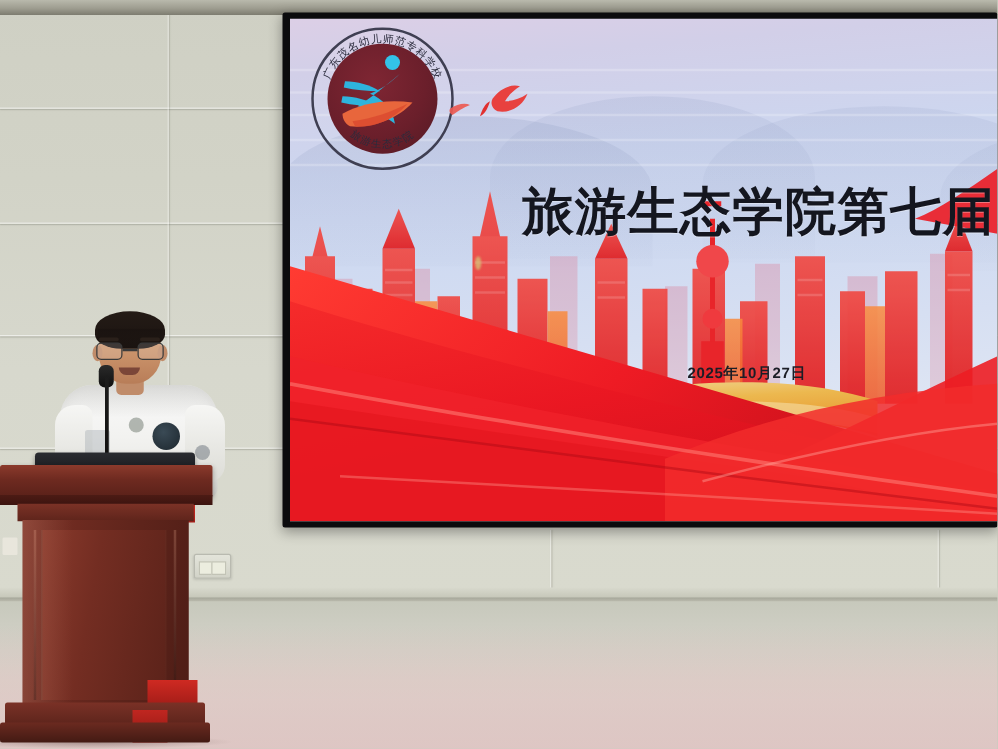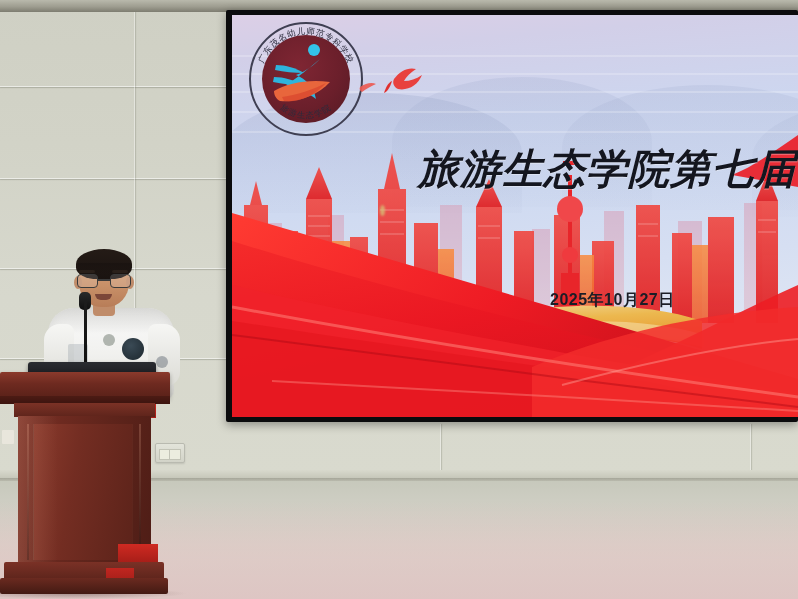--- a/index.html
+++ b/index.html
@@ -103,34 +103,33 @@
   .logo-svg { position:absolute; left:13px; top:13px; width:88px; height:88px; }
   .ringtext-svg { position:absolute; inset:0; width:114px; height:114px; }
 
   
   .bird-svg { position:absolute; left:118px; top:42px; width:90px; height:56px; }
 
   
   .title-block {
     position:absolute; right:0px; top:128px; width:380px;
     text-align:left;
-    font-style:italic;
   }
   .title-line {
     font-family:"Liberation Sans","DejaVu Sans",sans-serif;
     font-weight:bold; font-size:41px; line-height:52px;
     color:#14161f; letter-spacing:1px; white-space:nowrap;
     text-shadow:0 1px 0 rgba(255,255,255,.35);
   }
   .title-line.l2 { margin-left:10px; }
 
   .date-line {
     position:absolute; left:318px; top:275px;
     font-family:"Liberation Sans","DejaVu Sans",sans-serif;
-    font-weight:bold; font-size:16px; color:#1b1d26;
+    font-weight:bold; font-size:12px; color:#1b1d26;
     letter-spacing:.5px; white-space:nowrap;
   }
 
   
   .flare {
     position:absolute; left:148px; top:190px; width:5px; height:11px;
     border-radius:50%; background:rgba(214,196,120,.75);
     filter:blur(1px);
   }
 

